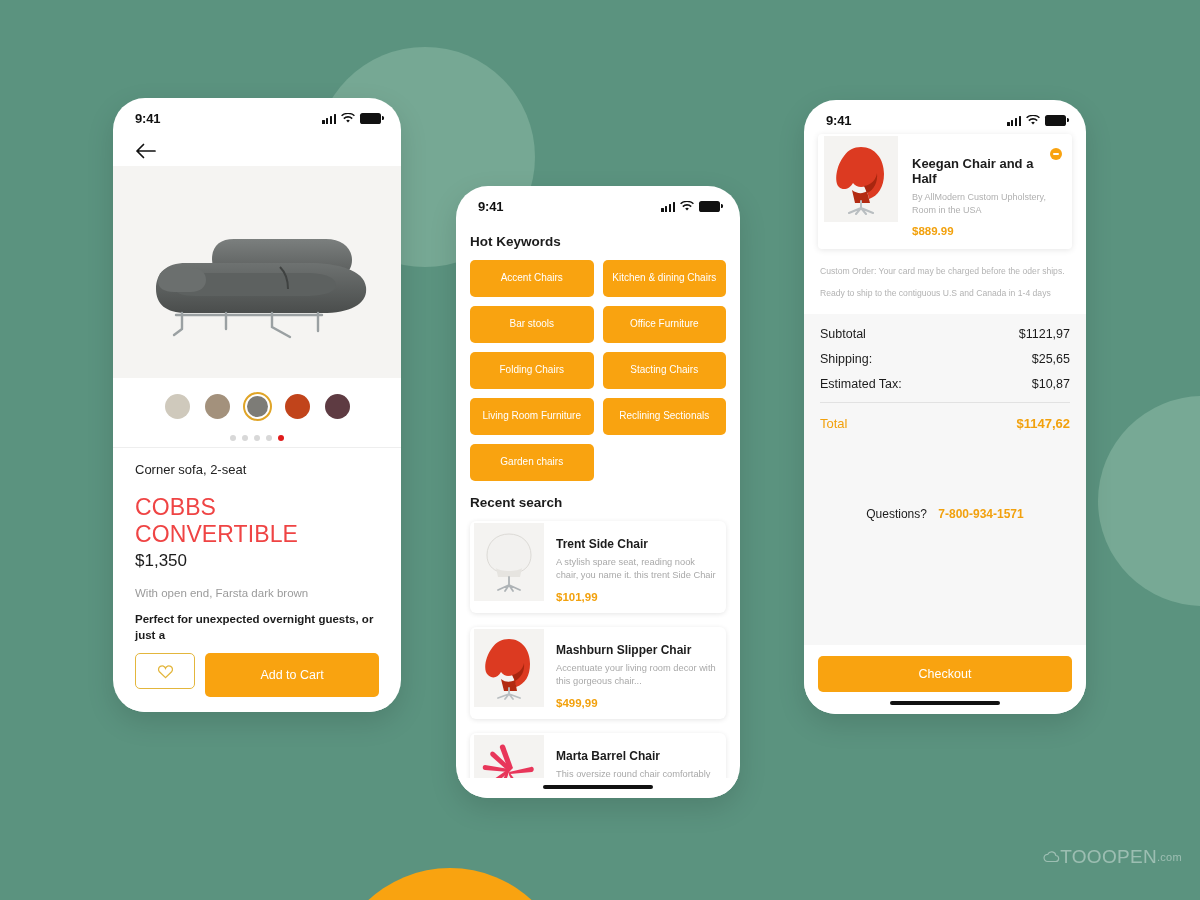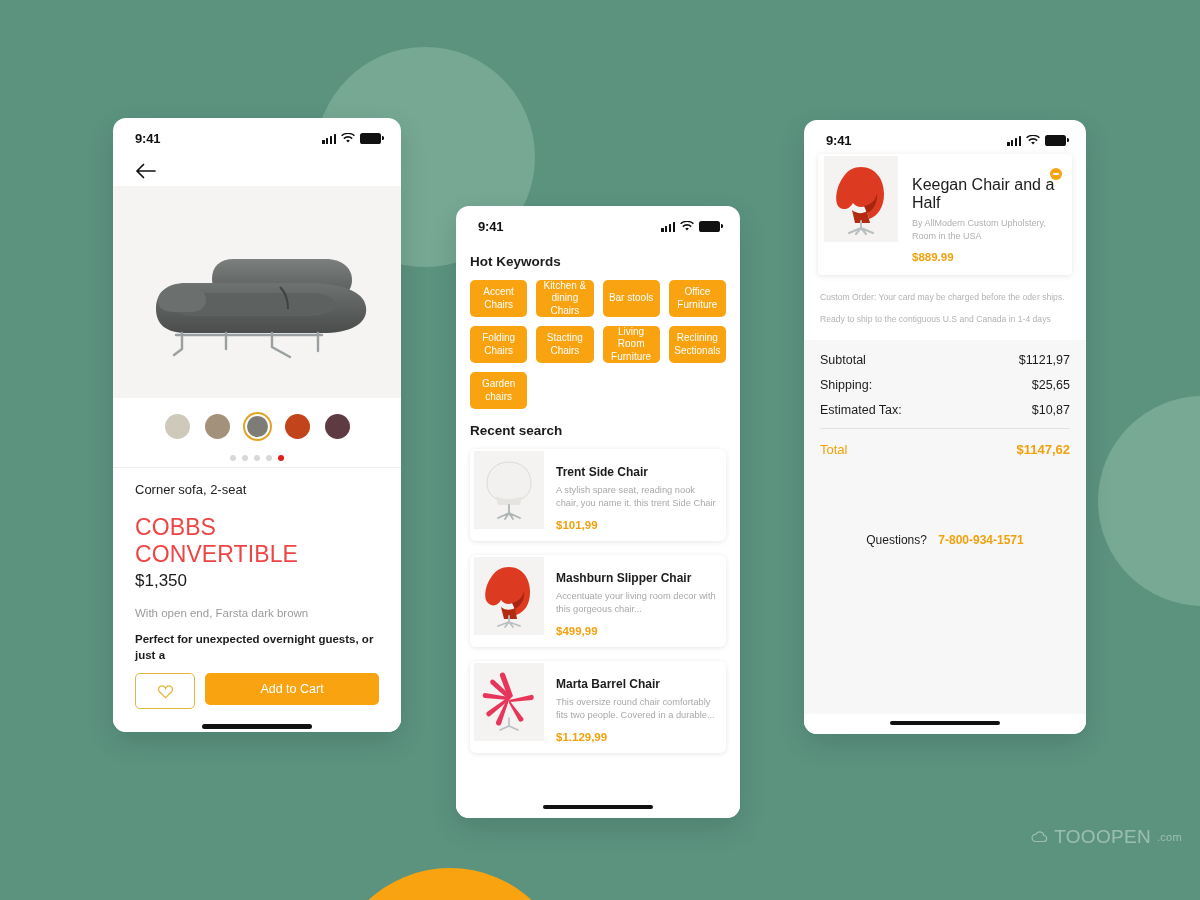--- a/index.html
+++ b/index.html
@@ -15,35 +15,35 @@
     overflow: hidden;
   }
   
   .blob { position: absolute; border-radius: 50%; }
   .blob-top    { width: 220px; height: 220px; left: 315px; top: 47px;  background: #76a894; }
   .blob-right  { width: 210px; height: 210px; left: 1098px; top: 396px; background: #77a995; }
   .blob-bottom { width: 240px; height: 240px; left: 330px; top: 868px; background: #f9a310; }
 
   
   .watermark {
-    position: absolute; right: 18px; bottom: 52px;
-    display: flex; align-items: center; gap: 6px;
+    position: absolute; right: 18px; bottom: 32px;
+    display: flex; align-items: center; 
     color: rgba(255,255,255,.40);
     font-size: 19px; letter-spacing: .3px;
   }
   .watermark .wm-sub { font-size: 11px; }
 
   
   .phone {
     position: absolute;
     background: #ffffff;
-    border-radius: 13px;
+    border-radius: 32px;
     box-shadow: 0 10px 28px rgba(0,0,0,.13);
     overflow: hidden;
-    display: flex; flex-direction: column; margin-top: 20px;
+    display: flex; flex-direction: column;
   }
   #phone-product { left: 113px; top: 98px;  width: 288px; height: 614px; }
   #phone-search  { left: 456px; top: 186px; width: 284px; height: 612px; }
   #phone-cart    { left: 804px; top: 100px; width: 282px; height: 614px; }
 
   
   .status-bar {
     display: flex; align-items: center; justify-content: space-between;
     padding: 13px 20px 6px 22px;
     flex: 0 0 auto;
@@ -101,42 +101,42 @@
   .p1-price { font-size: 17px; color: #1c1c1c; margin-top: 3px; }
   .p1-sub   { font-size: 11.5px; color: #9b9b9b; margin-top: 16px; }
   .p1-desc  { font-size: 11.5px; color: #1c1c1c; font-weight: 700; margin-top: 13px; line-height: 1.35; }
 
   .p1-actions { display: flex; gap: 10px; padding: 10px 22px 8px; flex: 0 0 auto; }
   .fav-btn {
     width: 60px; height: 36px; border: 1px solid #e3b63c; border-radius: 5px;
     background:#fff; display: flex; align-items: center; justify-content: center;
   }
   .cart-btn {
-    flex: 1; height: 32px; border-radius: 5px; border: none;
+    flex: 1; height: 44px; border-radius: 5px; border: none;
     background: #f9a310; color:#fff; font-size: 12.5px;
     font-family: "Liberation Sans", sans-serif; cursor: pointer;
   }
 
   
   .search-row {
     display: flex; align-items: center; gap: 10px;
     padding: 6px 12px 14px 14px; flex: 0 0 auto;
     border-bottom: 1px solid #f0f0f0;
   }
   .search-field {
     flex: 1; height: 29px; border-radius: 16px; background: #f6f6f6;
     display: flex; align-items: center; gap: 7px; padding: 0 12px;
   }
   .search-field .ph { font-size: 12.5px; color: #bdbdbd; }
   .cancel-btn { font-size: 13px; color: #1c1c1c; background: none; border: none;
                 font-family: "Liberation Sans", sans-serif; cursor: pointer; }
 
   .p2-scroll { flex: 1 1 auto; overflow: hidden; padding: 0 14px; }
   .sec-head { font-size: 13.5px; color: #1c1c1c; font-weight: 700; margin: 14px 0 11px; }
-  .kw-grid { display: grid; grid-template-columns: repeat(4, 1fr); gap: 9px; }
+  .kw-grid { display: grid; grid-template-columns: repeat(2, 1fr); gap: 9px; }
   .kw {
     background: #f9a310; border-radius: 5px; color: #fff;
     font-size: 10px; line-height: 1.25; text-align: center;
     height: 37px; display: flex; align-items: center; justify-content: center;
     padding: 0 5px; border: none; font-family: "Liberation Sans", sans-serif; cursor: pointer;
   }
 
   .rs-card {
     display: flex; gap: 12px; background: #fff; border-radius: 6px;
     box-shadow: 0 1px 5px rgba(0,0,0,.10);
@@ -162,21 +162,21 @@
 
   .cart-item {
     display: flex; gap: 14px; margin: 0 14px; background: #fff;
     box-shadow: 0 1px 6px rgba(0,0,0,.10); border-radius: 4px;
     padding: 10px 12px 12px 0; position: relative;
   }
   .cart-thumb { width: 74px; height: 86px; background: #f4f3f1; flex:0 0 auto;
                 display:flex; align-items:center; justify-content:center; margin: -8px 0 0 6px; }
   .cart-thumb svg { width: 62px; height: 72px; }
   .cart-body { padding-top: 12px; flex:1 1 auto; min-width:0; }
-  .ci-name { font-size: 16px; font-weight: 400; color: #1c1c1c; }
+  .ci-name { font-size: 13px; font-weight: 700; color: #1c1c1c; }
   .ci-sub  { font-size: 9px; color: #b0b0b0; line-height: 1.45; margin-top: 5px; }
   .ci-price{ font-size: 11.5px; color: #f2a10d; font-weight: 700; margin-top: 8px; }
   .remove-badge {
     position: absolute; right: 10px; top: 14px;
     width: 12px; height: 12px; border-radius: 50%; background: #f9a310;
     display:flex; align-items:center; justify-content:center; border:none; cursor:pointer;
   }
   .remove-badge i { display:block; width: 6px; height: 1.6px; background: #fff; border-radius: 1px; }
 
   .notes { padding: 16px 16px 14px; flex: 0 0 auto; }
@@ -486,20 +486,23 @@
       <div class="t-row total">
         <span class="t-lab">Total</span>
         <span class="t-val">$1147,62</span>
       </div>
       <div class="questions">
         <span>Questions?</span>
         <b>7-800-934-1571</b>
       </div>
     </div>
 
+    <div class="checkout-wrap">
+      <button class="checkout-btn">Checkout</button>
+    </div>
 
     <div class="home-bar">
         <span></span>
       </div>
   </div>
 
   <div class="watermark">
     <svg width="17" height="17" viewBox="0 0 17 17">
       <path d="M4.5 12.5h8a3 3 0 0 0 .3-6 4.2 4.2 0 0 0-8-1.2A3.2 3.2 0 0 0 4.5 12.5z" fill="none" stroke="rgba(255,255,255,.4)" stroke-width="1.2"></path>
     </svg>

